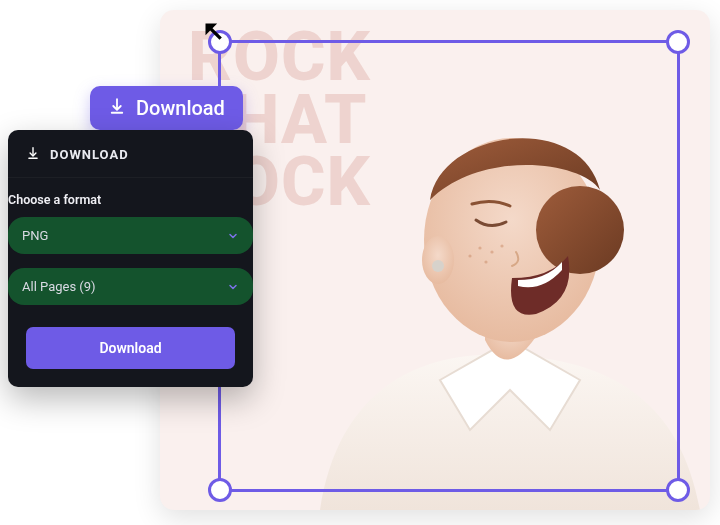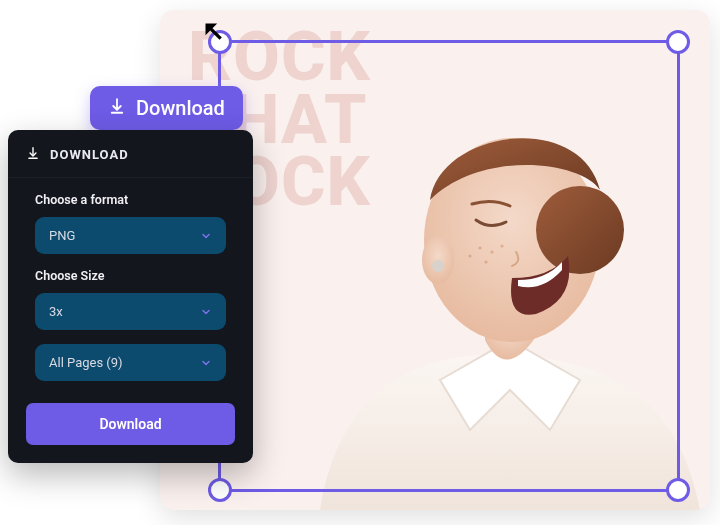--- a/index.html
+++ b/index.html
@@ -91,30 +91,30 @@
   }
   .panel-header {
     display: flex; align-items: center; gap: 10px;
     padding: 16px 18px 14px;
     font-weight: 700;
     letter-spacing: 1px;
     font-size: 13px;
     border-bottom: 1px solid rgba(255,255,255,0.04);
   }
   .panel-header svg { width: 14px; height: 14px; }
-  .field-group { padding: 14px 27px 0; }
+  .field-group { padding: 14px 0 0; }
   .field-label {
     font-size: 12.5px;
     font-weight: 600;
     color: #F0F0F5;
     margin-bottom: 10px;
   }
   .select {
-    background: #0c4a6e;
-    border-radius: 9px;
+    background: #14532d;
+    border-radius: 16px;
     padding: 11px 14px;
     display: flex; justify-content: space-between; align-items: center;
     font-size: 13px;
     color: #D9DAE3;
     cursor: pointer;
   }
   .select .chev { color: #7C72E8; }
   .select .chev svg { width: 12px; height: 12px; display:block; }
   .primary-btn {
     margin: 22px 18px 0;
@@ -227,31 +227,20 @@
     <div class="select">
       <span>PNG</span>
       <span class="chev">
         <svg viewBox="0 0 24 24" fill="none" stroke="currentColor" stroke-width="3" stroke-linecap="round" stroke-linejoin="round">
             <polyline points="6 9 12 15 18 9"></polyline>
           </svg>
       </span>
     </div>
   </div>
 
-  <div class="field-group">
-    <div class="field-label">Choose Size</div>
-    <div class="select">
-      <span>3x</span>
-      <span class="chev">
-        <svg viewBox="0 0 24 24" fill="none" stroke="currentColor" stroke-width="3" stroke-linecap="round" stroke-linejoin="round">
-            <polyline points="6 9 12 15 18 9"></polyline>
-          </svg>
-      </span>
-    </div>
-  </div>
 
   <div class="field-group">
     <div class="select">
       <span>All Pages (9)</span>
       <span class="chev">
         <svg viewBox="0 0 24 24" fill="none" stroke="currentColor" stroke-width="3" stroke-linecap="round" stroke-linejoin="round">
             <polyline points="6 9 12 15 18 9"></polyline>
           </svg>
       </span>
     </div>

